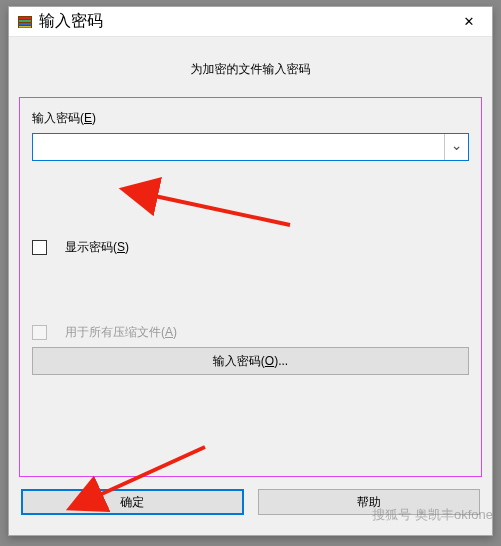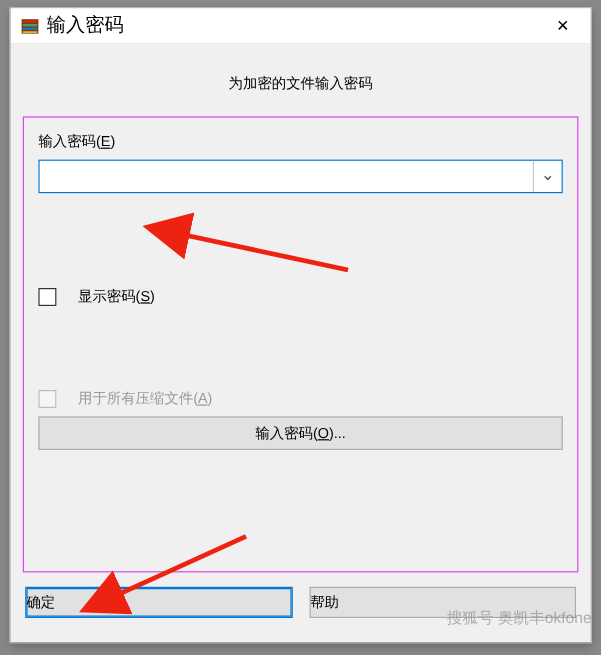--- a/index.html
+++ b/index.html
@@ -135,20 +135,21 @@
     display: flex;
     gap: 14px;
     margin-top: 12px;
     padding: 0 2px;
   }
   .btn {
     flex: 1;
     height: 26px;
     border: 1px solid #adadad;
     background: #e1e1e1;
+    text-align: center;
     line-height: 24px;
     cursor: default;
   }
   .btn.default {
     border: 1px solid #0078d7;
     box-shadow: inset 0 0 0 1px #0078d7;
   }
   
   .arrow {
     position: absolute;

